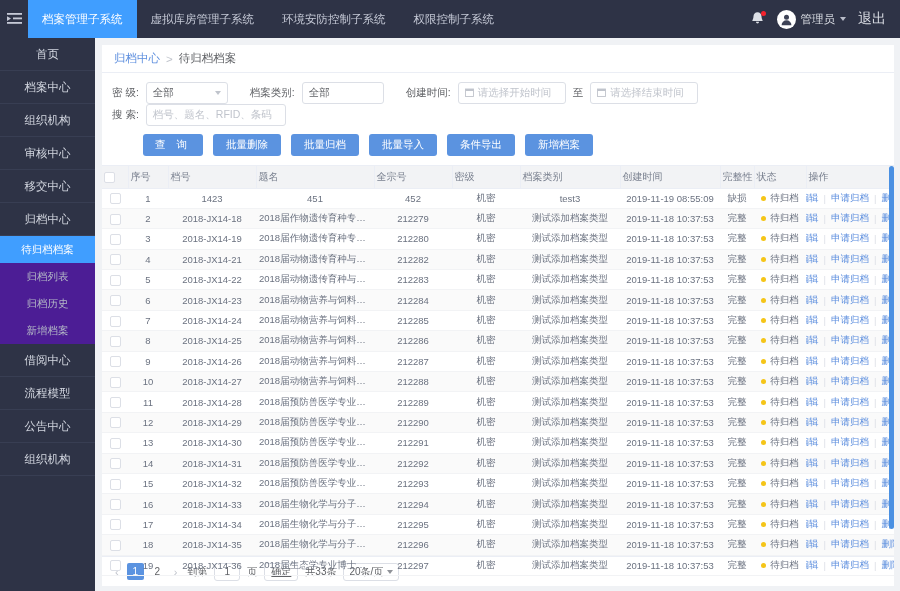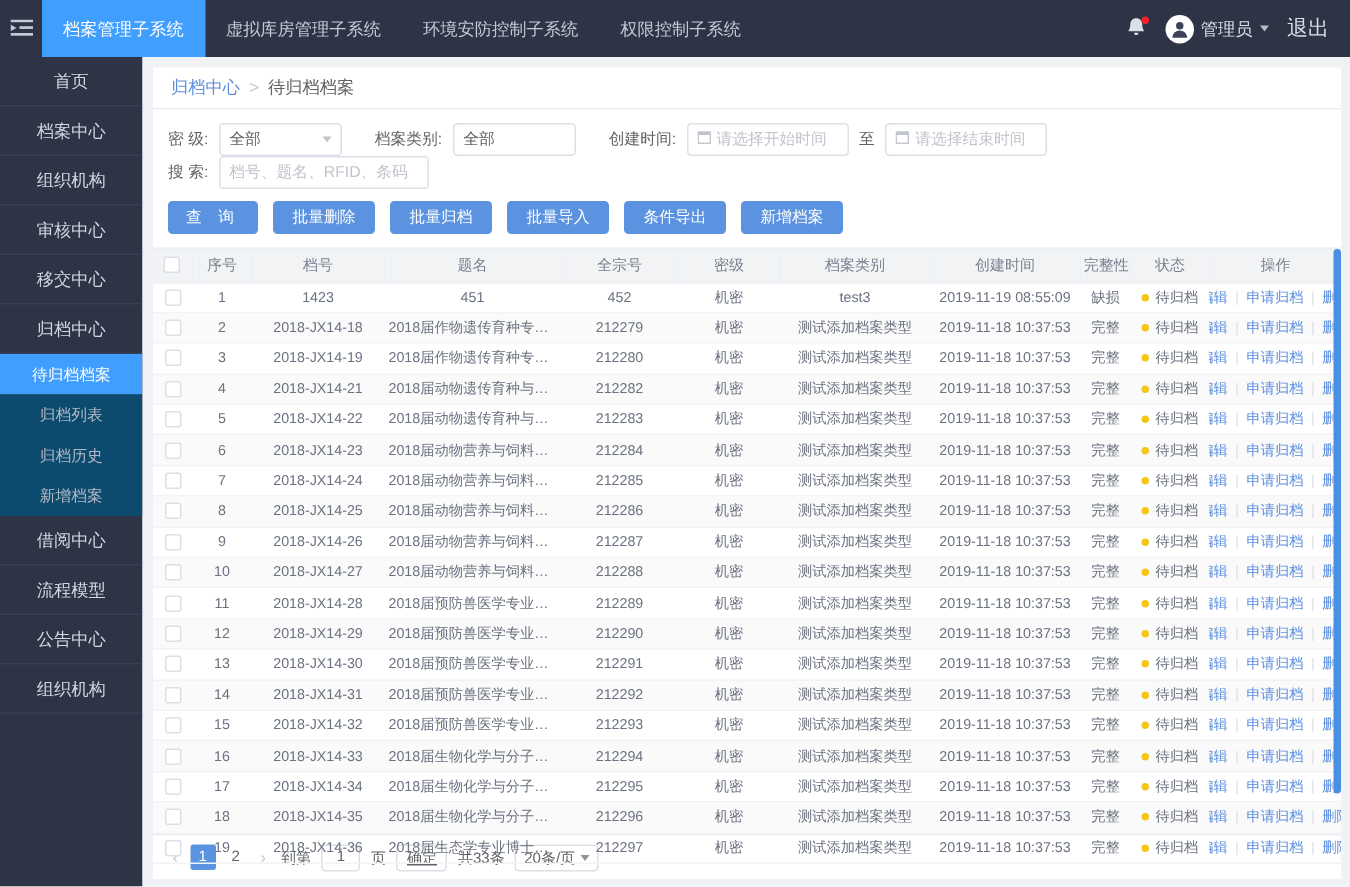--- a/index.html
+++ b/index.html
@@ -59,21 +59,21 @@
     width: 95px; background: #2e3346; flex: 0 0 95px; overflow: hidden;
     padding-bottom: 6px;
   }
   .side-item {
     height: 33px; display: flex; align-items: center; justify-content: center;
     color: #d3d7e0; font-size: 11.5px; cursor: pointer;
     border-bottom: 1px solid #383e53;
   }
   .side-sub {
     height: 27px; display: flex; align-items: center; justify-content: center;
-    color: #b3b8c6; font-size: 10.5px; cursor: pointer; background: #0c4a6e;
+    color: #b3b8c6; font-size: 10.5px; cursor: pointer; background: #4c1d95;
   }
   .side-sub.active { background: #409eff; color: #fff; }
   .side-group { background: #272b3b; }
 
   
   .main { flex: 1; min-width: 0; display: flex; flex-direction: column;
           background: #f0f2f5; padding: 7px 6px 0 7px; }
   .breadcrumb {
     background: #fff; height: 28px; display: flex; align-items: center;
     padding: 0 12px; font-size: 11.5px; border-bottom: 1px solid #ebeef5;
@@ -112,30 +112,30 @@
   .to-word { font-size: 10.5px; color: #606266; margin: 0 7px; }
   .search-box { width: 140px; }
 
   
   .actions { padding: 8px 10px 9px 10px; display: flex; gap: 10px; }
   .btn {
     background: #5b93e0; color: #fff; font-size: 10.5px; border: none;
     border-radius: 3px; height: 22px; padding: 0 13px; cursor: pointer;
     white-space: nowrap; font-family: inherit;
   }
-  .btn.query { letter-spacing: 4px; padding: 0 12px; }
+  .btn.query { letter-spacing: 4px; padding: 0 12px; margin-left: 31px; }
 
   
   .table-area { flex: 1; min-height: 0; position: relative;
                 border-top: 1px solid #ebeef5; display: flex; flex-direction: column; }
   table { border-collapse: collapse; width: 100%; table-layout: fixed; }
   thead th {
     background: #f2f3f5; color: #7a8190; font-size: 10px; font-weight: normal;
     height: 22px; border-bottom: 1px solid #ebeef5; border-right: 1px solid #ebeef5;
-    text-align: center; padding: 0 2px;
+    text-align: left; padding: 0 2px;
     overflow: hidden; white-space: nowrap; text-overflow: clip;
   }
   thead th:last-child { border-right: none; }
   tbody td {
     font-size: 9.5px; color: #6b7280; height: 20.4px; text-align: center;
     border-bottom: 1px solid #f2f3f5; padding: 0 3px;
     overflow: hidden; white-space: nowrap; text-overflow: ellipsis;
   }
   tbody tr:nth-child(even) { background: #fafafa; }
   .chk {

